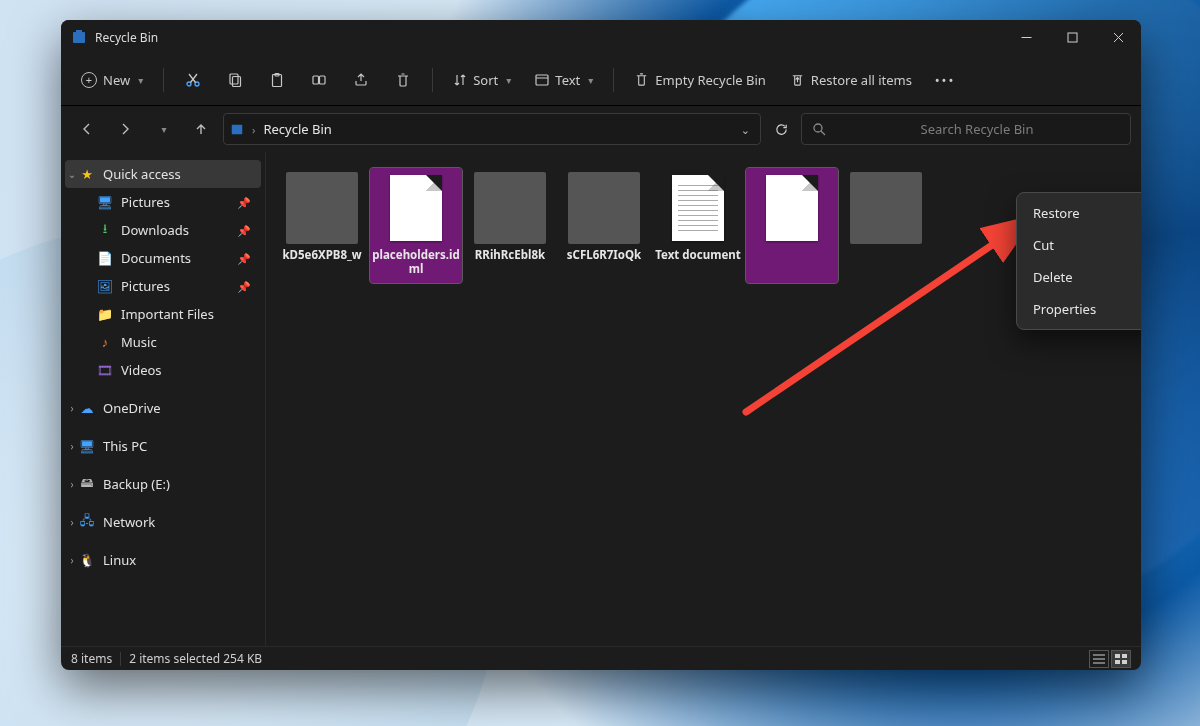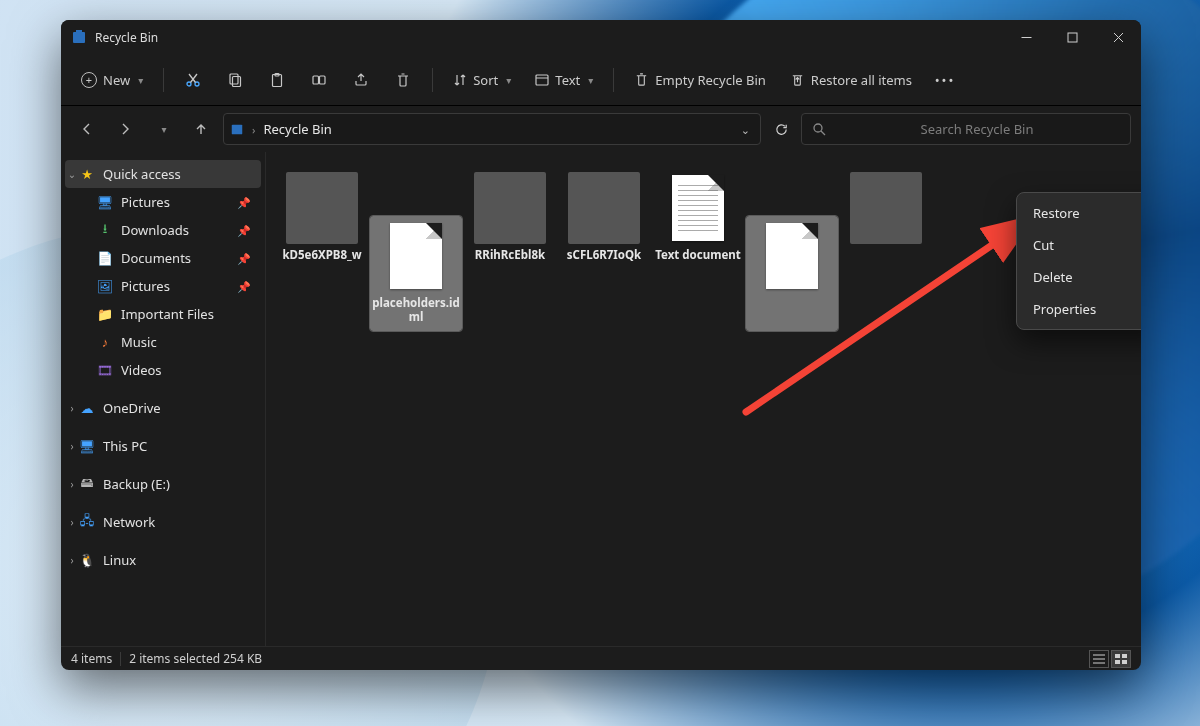--- a/index.html
+++ b/index.html
@@ -70,21 +70,21 @@
   .folder-yellow { color:#f4c14e; }
   .blue-ico { color:#45a3ff; }
   .green-ico { color:#55c26d; }
   .orange-ico { color:#f47b3b; }
   .purple-ico { color:#9d6fe2; }
   .grey-ico { color:#b7b7b7; }
 
   .content { flex:1; position:relative; padding:16px 10px; overflow:auto; }
   .grid { display:flex; flex-wrap:wrap; gap:6px 2px; align-content:flex-start; }
   .file { width:92px; display:flex; flex-direction:column; align-items:center; padding:4px 2px 6px; border-radius:3px; cursor:pointer; }
-  .file.selected { background:#737373; outline:1px solid #5a5a5a;margin-top:48px; }
+  .file.selected { background:#701a75; outline:1px solid #5a5a5a; }
   .thumb { width:72px; height:72px; display:flex; align-items:center; justify-content:center; margin-bottom:4px; }
   .thumb.img { background:#555; border-radius:2px; overflow:hidden; }
   .thumb.doc { position:relative; }
   .doc-page { width:52px; height:66px; background:#fff; position:relative; box-shadow:0 1px 2px rgba(0,0,0,0.4); }
   .doc-page::before { content:""; position:absolute; right:0; top:0; width:16px; height:16px; background:linear-gradient(135deg, #fff 50%, #c8c8c8 50%); }
   .doc-page::after { content:""; position:absolute; right:0; top:0; width:16px; height:16px; background:#1c1c1c; clip-path:polygon(100% 0, 0 0, 100% 100%); }
   .doc-lines { position:absolute; left:6px; right:6px; top:10px; bottom:8px; background:repeating-linear-gradient(#666 0 1px, transparent 1px 5px); opacity:0.55; }
   .fname { font-size:11.5px; text-align:center; line-height:1.25; color:#e6e6e6; max-width:88px; word-break:break-all;font-weight:bold; }
 
   
@@ -403,21 +403,21 @@
           <marker id="ahead" markerWidth="10" markerHeight="10" refX="6" refY="3" orient="auto">
             <path d="M0,0 L8,3 L0,6 Z" fill="#f44336"></path>
           </marker>
         </defs>
         <line x1="20" y1="210" x2="300" y2="20" stroke="#f44336" stroke-width="7" stroke-linecap="round" marker-end="url(#ahead)"></line>
       </svg>
     </div>
   </div>
 
   <div class="statusbar">
-    <span>4 items</span>
+    <span>8 items</span>
     <span class="status-sep"></span>
     <span>2 items selected  254 KB</span>
     <div class="view-toggles">
       <div class="vt">
           <svg width="12" height="10" viewBox="0 0 12 10">
             <line x1="0" y1="1" x2="12" y2="1" stroke="#cfcfcf"></line>
             <line x1="0" y1="5" x2="12" y2="5" stroke="#cfcfcf"></line>
             <line x1="0" y1="9" x2="12" y2="9" stroke="#cfcfcf"></line>
           </svg>
         </div>

